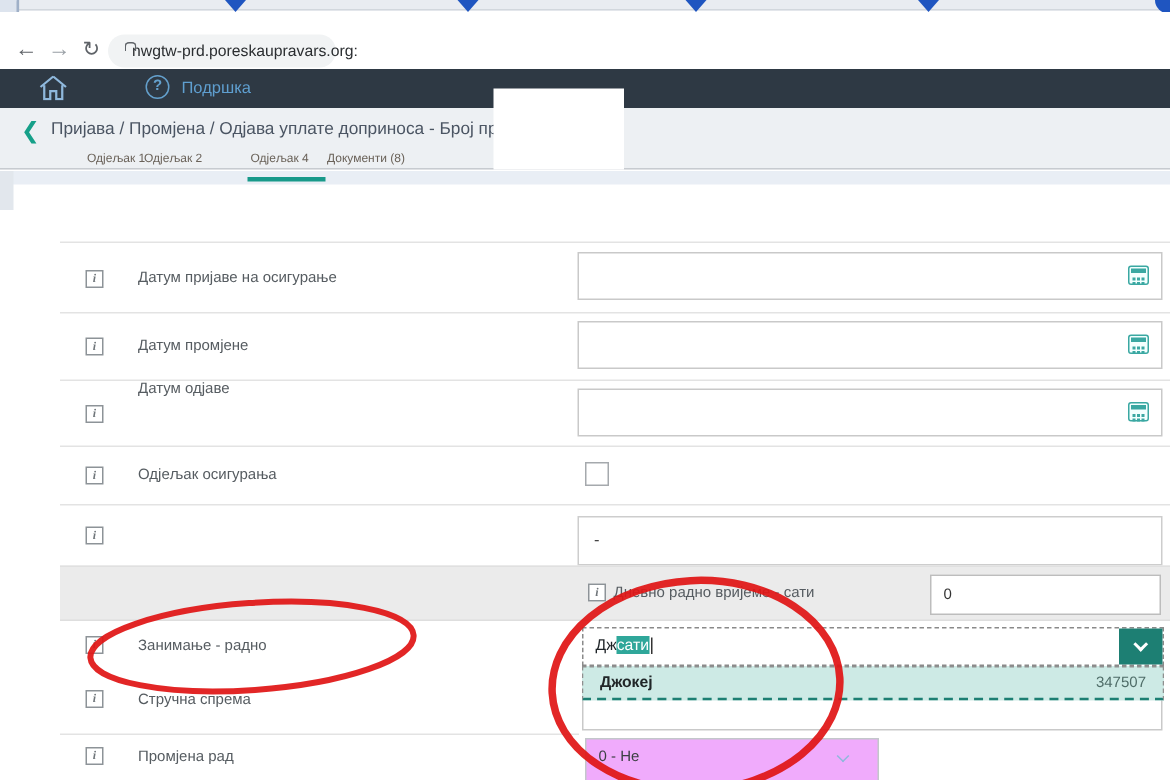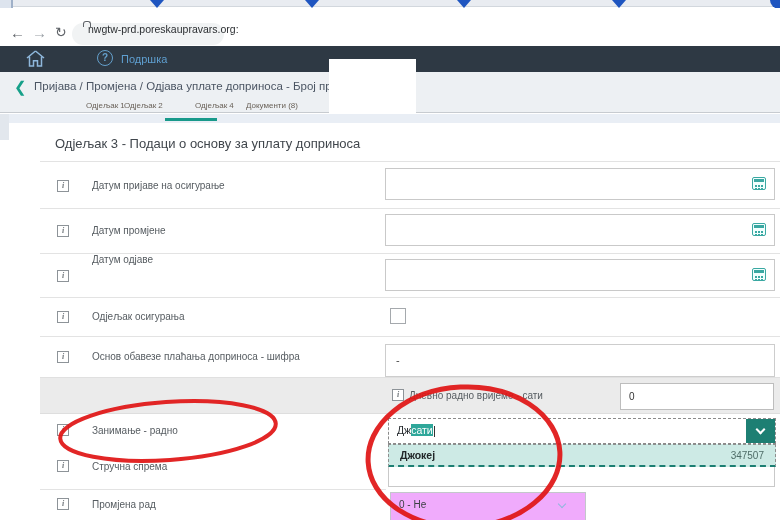--- a/index.html
+++ b/index.html
@@ -16,42 +16,42 @@
   .tri { position:absolute; top:0; width:0; height:0;
          border-left:7px solid transparent; border-right:7px solid transparent;
          border-top:8px solid #1f55c0; }
   .corner-blue { position:absolute; right:0; top:0; width:10px; height:9px;
                  background:#1f55c0; border-bottom-left-radius:10px; }
 
   
   .toolbar { position:absolute; left:0; top:8px; width:780px; height:38px; background:#fff; }
   .nav-ic { position:absolute; top:17px; font-size:15px; color:#5f6368; line-height:15px; }
   .urlpill { position:absolute; left:72px; top:15px; width:152px; height:22px;
-             background:#f1f3f4; border-radius:11px; display:flex; 
+             background:#f1f3f4; border-radius:11px; display:flex; align-items:center;
              padding-left:10px; }
   .lock { position:relative; width:8px; height:6px; background:#5f6368; border-radius:1px;
           margin-right:6px; margin-top:2px; }
   .lock::before { content:""; position:absolute; left:1px; top:-4px; width:6px; height:5px;
           border:1.5px solid #5f6368; border-bottom:none; border-radius:3px 3px 0 0; }
   .urltext { font-size:10.5px; color:#2b2e31; white-space:nowrap; }
 
   
   .appbar { position:absolute; left:0; top:46px; width:780px; height:26px; background:#2e3944; }
   .help-circle { position:absolute; left:97px; top:4px; width:16px; height:16px;
                  border:1.5px solid #64a0cc; border-radius:50%; color:#64a0cc;
                  font-size:10px; text-align:center; line-height:14px; font-weight:bold; }
   .support-label { position:absolute; left:121px; top:7px; font-size:11px; color:#5f9fd0; }
 
   
   .subheader { position:absolute; left:0; top:72px; width:780px; height:41px;
                background:#edf0f3; border-bottom:1px solid #c7cbd0; }
   .crumb-back { position:absolute; left:14px; top:78px; font-size:15px; font-weight:bold;
                 color:#16a089; }
   .crumb-text { position:absolute; left:34px; top:80px; font-size:11.5px; color:#4b5563; }
-  .tab { position:absolute; top:101px; font-size:8px; color:#6a6259;margin-left:28px; }
+  .tab { position:absolute; top:101px; font-size:8px; color:#6a6259; }
   .tab-underline { position:absolute; left:165px; top:118px; width:52px; height:3px;
                    background:#18998a; }
   .substrip { position:absolute; left:0; top:114px; width:780px; height:9px; background:#e9eef5; }
   .left-artifact { position:absolute; left:0; top:114px; width:9px; height:26px; background:#e2e7ed; }
 
   
   .redaction { position:absolute; left:329px; top:59px; width:87px; height:54px;
                background:#fff; z-index:6; }
 
   
@@ -153,21 +153,20 @@
   <span class="tab" style="left:58px">Одјељак 1</span>
   <span class="tab" style="left:96px">Одјељак 2</span>
   <span class="tab" style="left:167px">Одјељак 4</span>
   <span class="tab" style="left:218px">Документи (8)</span>
   <div class="substrip"></div>
   <div class="left-artifact"></div>
   <div class="tab-underline"></div>
 
   <div class="redaction"></div>
 
-  <div class="section-title">Одјељак 3 - Подаци о основу за уплату доприноса</div>
   <div class="divider" style="top:161px"></div>
 
   <span class="info-ic" style="left:57px;top:180px">i</span>
   <span class="flabel" style="top:180px">Датум пријаве на осигурање</span>
   <div class="dateinput" style="top:168px">
     <span class="cal"></span>
   </div>
   <div class="divider" style="top:208px"></div>
 
   <span class="info-ic" style="left:57px;top:225px">i</span>
@@ -183,21 +182,20 @@
     <span class="cal"></span>
   </div>
   <div class="divider" style="top:297px"></div>
 
   <span class="info-ic" style="left:57px;top:311px">i</span>
   <span class="flabel" style="top:311px">Одјељак осигурања</span>
   <div class="checkbox"></div>
   <div class="divider" style="top:336px"></div>
 
   <span class="info-ic" style="left:57px;top:351px">i</span>
-  <span class="flabel" style="top:351px">Основ обавезе плаћања доприноса - шифра</span>
   <div class="select-basis">-</div>
 
   <div class="band"></div>
   <span class="info-ic" style="left:392px;top:389px">i</span>
   <span class="flabel" style="left:409px;top:390px">Дневно радно вријеме - сати</span>
   <input class="band-input" value="0" style="">
 
   <span class="info-ic" style="left:57px;top:424px">i</span>
   <span class="flabel" style="top:425px">Занимање - радно</span>
   <div class="combo">

